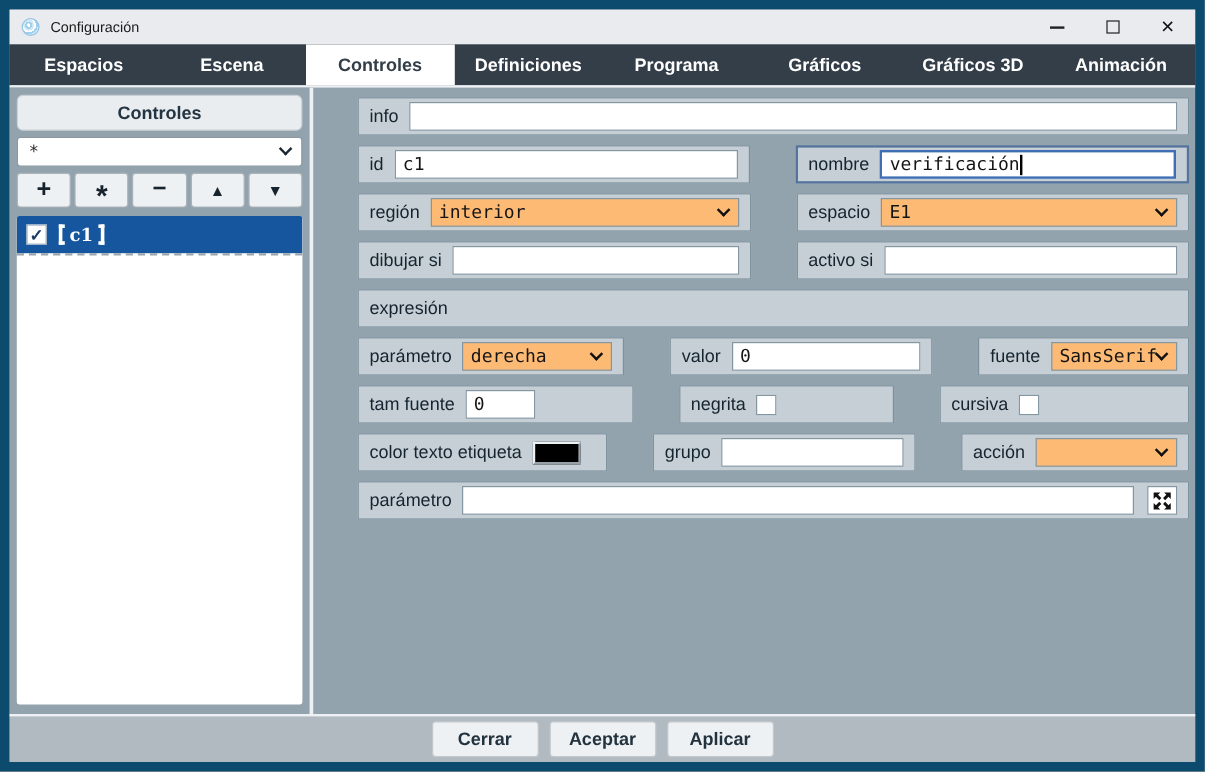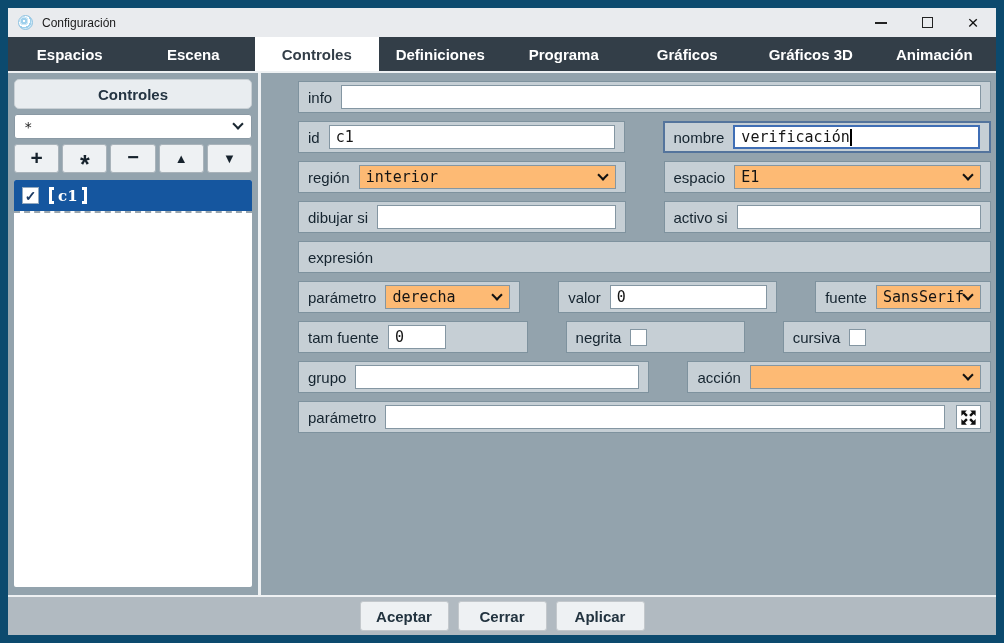--- a/index.html
+++ b/index.html
@@ -240,20 +240,24 @@
           <span class="lbl">negrita</span>
           <span class="cb" style="border-color:#8496a2"></span>
         </div>
         <div class="group" style="flex:168 1 0">
           <span class="lbl">cursiva</span>
           <span class="cb" style="border-color:#8496a2"></span>
         </div>
       </div>
 
       <div class="frow">
+        <div class="group" style="flex:242 1 0">
+          <span class="lbl">color texto etiqueta</span>
+          <span class="swatch-btn" style="background: rgb(0, 0, 0);"></span>
+        </div>
         <div class="group" style="flex:256 1 0">
           <span class="lbl">grupo</span>
           <div class="tinput"></div>
         </div>
         <div class="group" style="flex:219 1 0">
           <span class="lbl">acción</span>
           <div class="tselect">
             <span></span>
             <span class="chev auto"></span>
           </div>
@@ -276,18 +280,18 @@
             </svg>
           </div>
         </div>
       </div>
 
       <div class="filler"></div>
     </div>
   </div>
 
   <div class="footer">
+    <div class="fbtn">Cerrar</div>
     <div class="fbtn">Aceptar</div>
-    <div class="fbtn">Cerrar</div>
     <div class="fbtn">Aplicar</div>
   </div>
 
 </div>
 
 </body></html>

